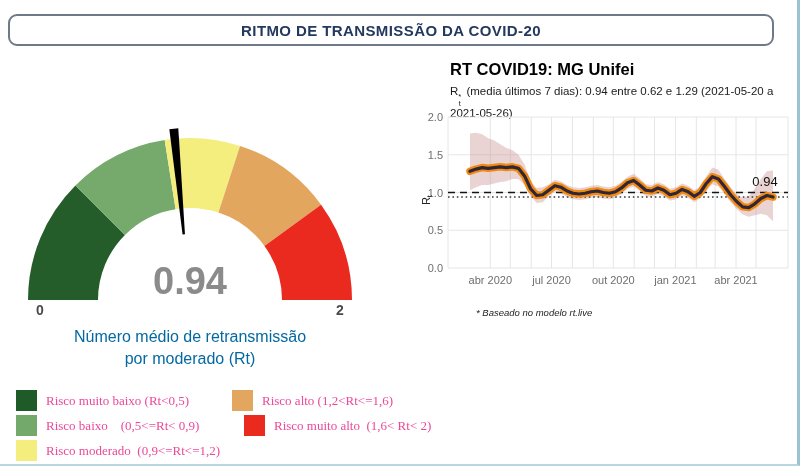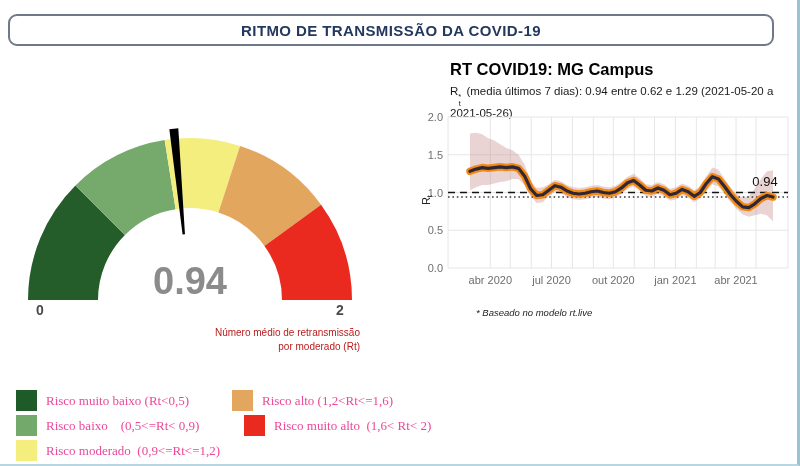--- a/index.html
+++ b/index.html
@@ -3,42 +3,42 @@
 <meta charset="utf-8">
 <style>
   html,body{margin:0;padding:0;background:#fff;}
   #app{position:relative;width:800px;height:466px;background:#fff;overflow:hidden;
        font-family:"Liberation Sans", sans-serif;
        border-right:3px solid #9cc3d3;border-bottom:2px solid #b7d6e1;box-sizing:border-box;}
   .title-banner{position:absolute;left:8px;top:14px;width:766px;height:32px;
        border:2px solid #6e7a89;border-radius:9px;display:flex;align-items:center;justify-content:center;box-sizing:border-box;}
   .title-banner .t{font-size:15px;font-weight:bold;color:#24395e;letter-spacing:.4px;}
   .gauge-svg{position:absolute;left:0;top:86px;}
-  .gauge-caption{position:absolute;left:20px;top:326px;width:340px;text-align:right;
-       color:#b91c1c;font-size:10px;line-height:1.4;}
+  .gauge-caption{position:absolute;left:20px;top:326px;width:340px;text-align:center;
+       color:#0369a1;font-size:16px;line-height:1.4;}
   .legend{position:absolute;left:16px;top:390px;}
   .lrow{position:absolute;display:flex;align-items:center;}
   .swatch{width:21px;height:21px;margin-right:9px;flex:0 0 auto;}
   .llabel{font-size:13px;color:#ec4899;white-space:pre;font-family:Liberation Serif, serif;}
   .chart-title{position:absolute;left:450px;top:60px;font-size:16.5px;font-weight:bold;color:#000;}
   .chart-subtitle{position:absolute;left:450px;top:85px;font-size:11.5px;color:#1a1a1a;}
   .supsub{display:inline-flex;flex-direction:column;align-items:center;font-size:7.5px;
        line-height:7px;vertical-align:-4px;margin:0 2px 0 0;}
   .rt-chart{position:absolute;left:420px;top:104px;}
   .footnote{position:absolute;left:432px;font-size:9.5px;font-style:italic;color:#222;}
   .fn1{top:307px;margin-left:44px;} .fn2{top:321px;}
   svg text{font-family:"Liberation Sans", sans-serif;}
 </style>
 </head>
 <body>
 
 <div id="app">
 
   <div class="title-banner">
-    <span class="t">RITMO DE TRANSMISSÃO DA COVID-19</span>
+    <span class="t">RITMO DE TRANSMISSÃO DA COVID-20</span>
   </div>
 
   <svg class="gauge-svg" id="gauge-svg" width="380" height="235" viewBox="0 0 380 235">
     <g id="gauge-segments">
         <path d="M28,213.99999999999997 A162,162 0 0 1 75.44870144777931,99.4487014477793 L124.94617613083763,148.9461761308376 A92,92 0 0 0 98,214 Z" fill="#255d2a"></path>
         <path d="M75.44870144777931,99.4487014477793 A162,162 0 0 1 164.65761666348257,53.99448882358769 L175.60802921629875,123.13267266524734 A92,92 0 0 0 124.94617613083763,148.9461761308376 Z" fill="#76aa6d"></path>
         <path d="M164.65761666348257,53.99448882358769 A162,162 0 0 1 240.06075308874148,59.92884436018514 L218.42956348249515,126.50280050084588 A92,92 0 0 0 175.60802921629875,123.13267266524734 Z" fill="#f3ee7e"></path>
         <path d="M240.06075308874148,59.92884436018514 A162,162 0 0 1 321.0607530887415,118.77878912861937 L264.42956348249515,159.92375678909247 A92,92 0 0 0 218.42956348249515,126.50280050084588 Z" fill="#e2a65f"></path>
         <path d="M321.0607530887415,118.77878912861937 A162,162 0 0 1 352,214 L282,214 A92,92 0 0 0 264.42956348249515,159.92375678909247 Z" fill="#ea2a1f"></path>
       </g>
@@ -69,21 +69,21 @@
     <div class="lrow" style="left:216px;top:0">
       <div class="swatch" style="background: rgb(226, 166, 95);"></div>
       <span class="llabel">Risco alto (1,2&lt;Rt&lt;=1,6)</span>
     </div>
     <div class="lrow" style="left:228px;top:25px">
       <div class="swatch" style="background: rgb(234, 42, 31);"></div>
       <span class="llabel">Risco muito alto  (1,6&lt; Rt&lt; 2)</span>
     </div>
   </div>
 
-  <div class="chart-title">RT COVID19: MG Campus</div>
+  <div class="chart-title">RT COVID19: MG Unifei</div>
 
   <div class="chart-subtitle"><span>R</span><span class="supsub">
         <span>*</span>
         <span>t</span>
       </span><span> (media últimos 7 dias): 0.94 entre 0.62 e 1.29 (2021-05-20 a 2021-05-26)</span></div>
 
   <svg class="rt-chart" width="377" height="192" viewBox="0 0 377 192" id="rt-chart-svg">
     <g id="chart-grid">
         <line x1="70.301" x2="70.301" y1="13" y2="164" stroke="#e6e6e6" stroke-width="1"></line>
         <line x1="90.299" x2="90.299" y1="13" y2="164" stroke="#e6e6e6" stroke-width="1"></line>

